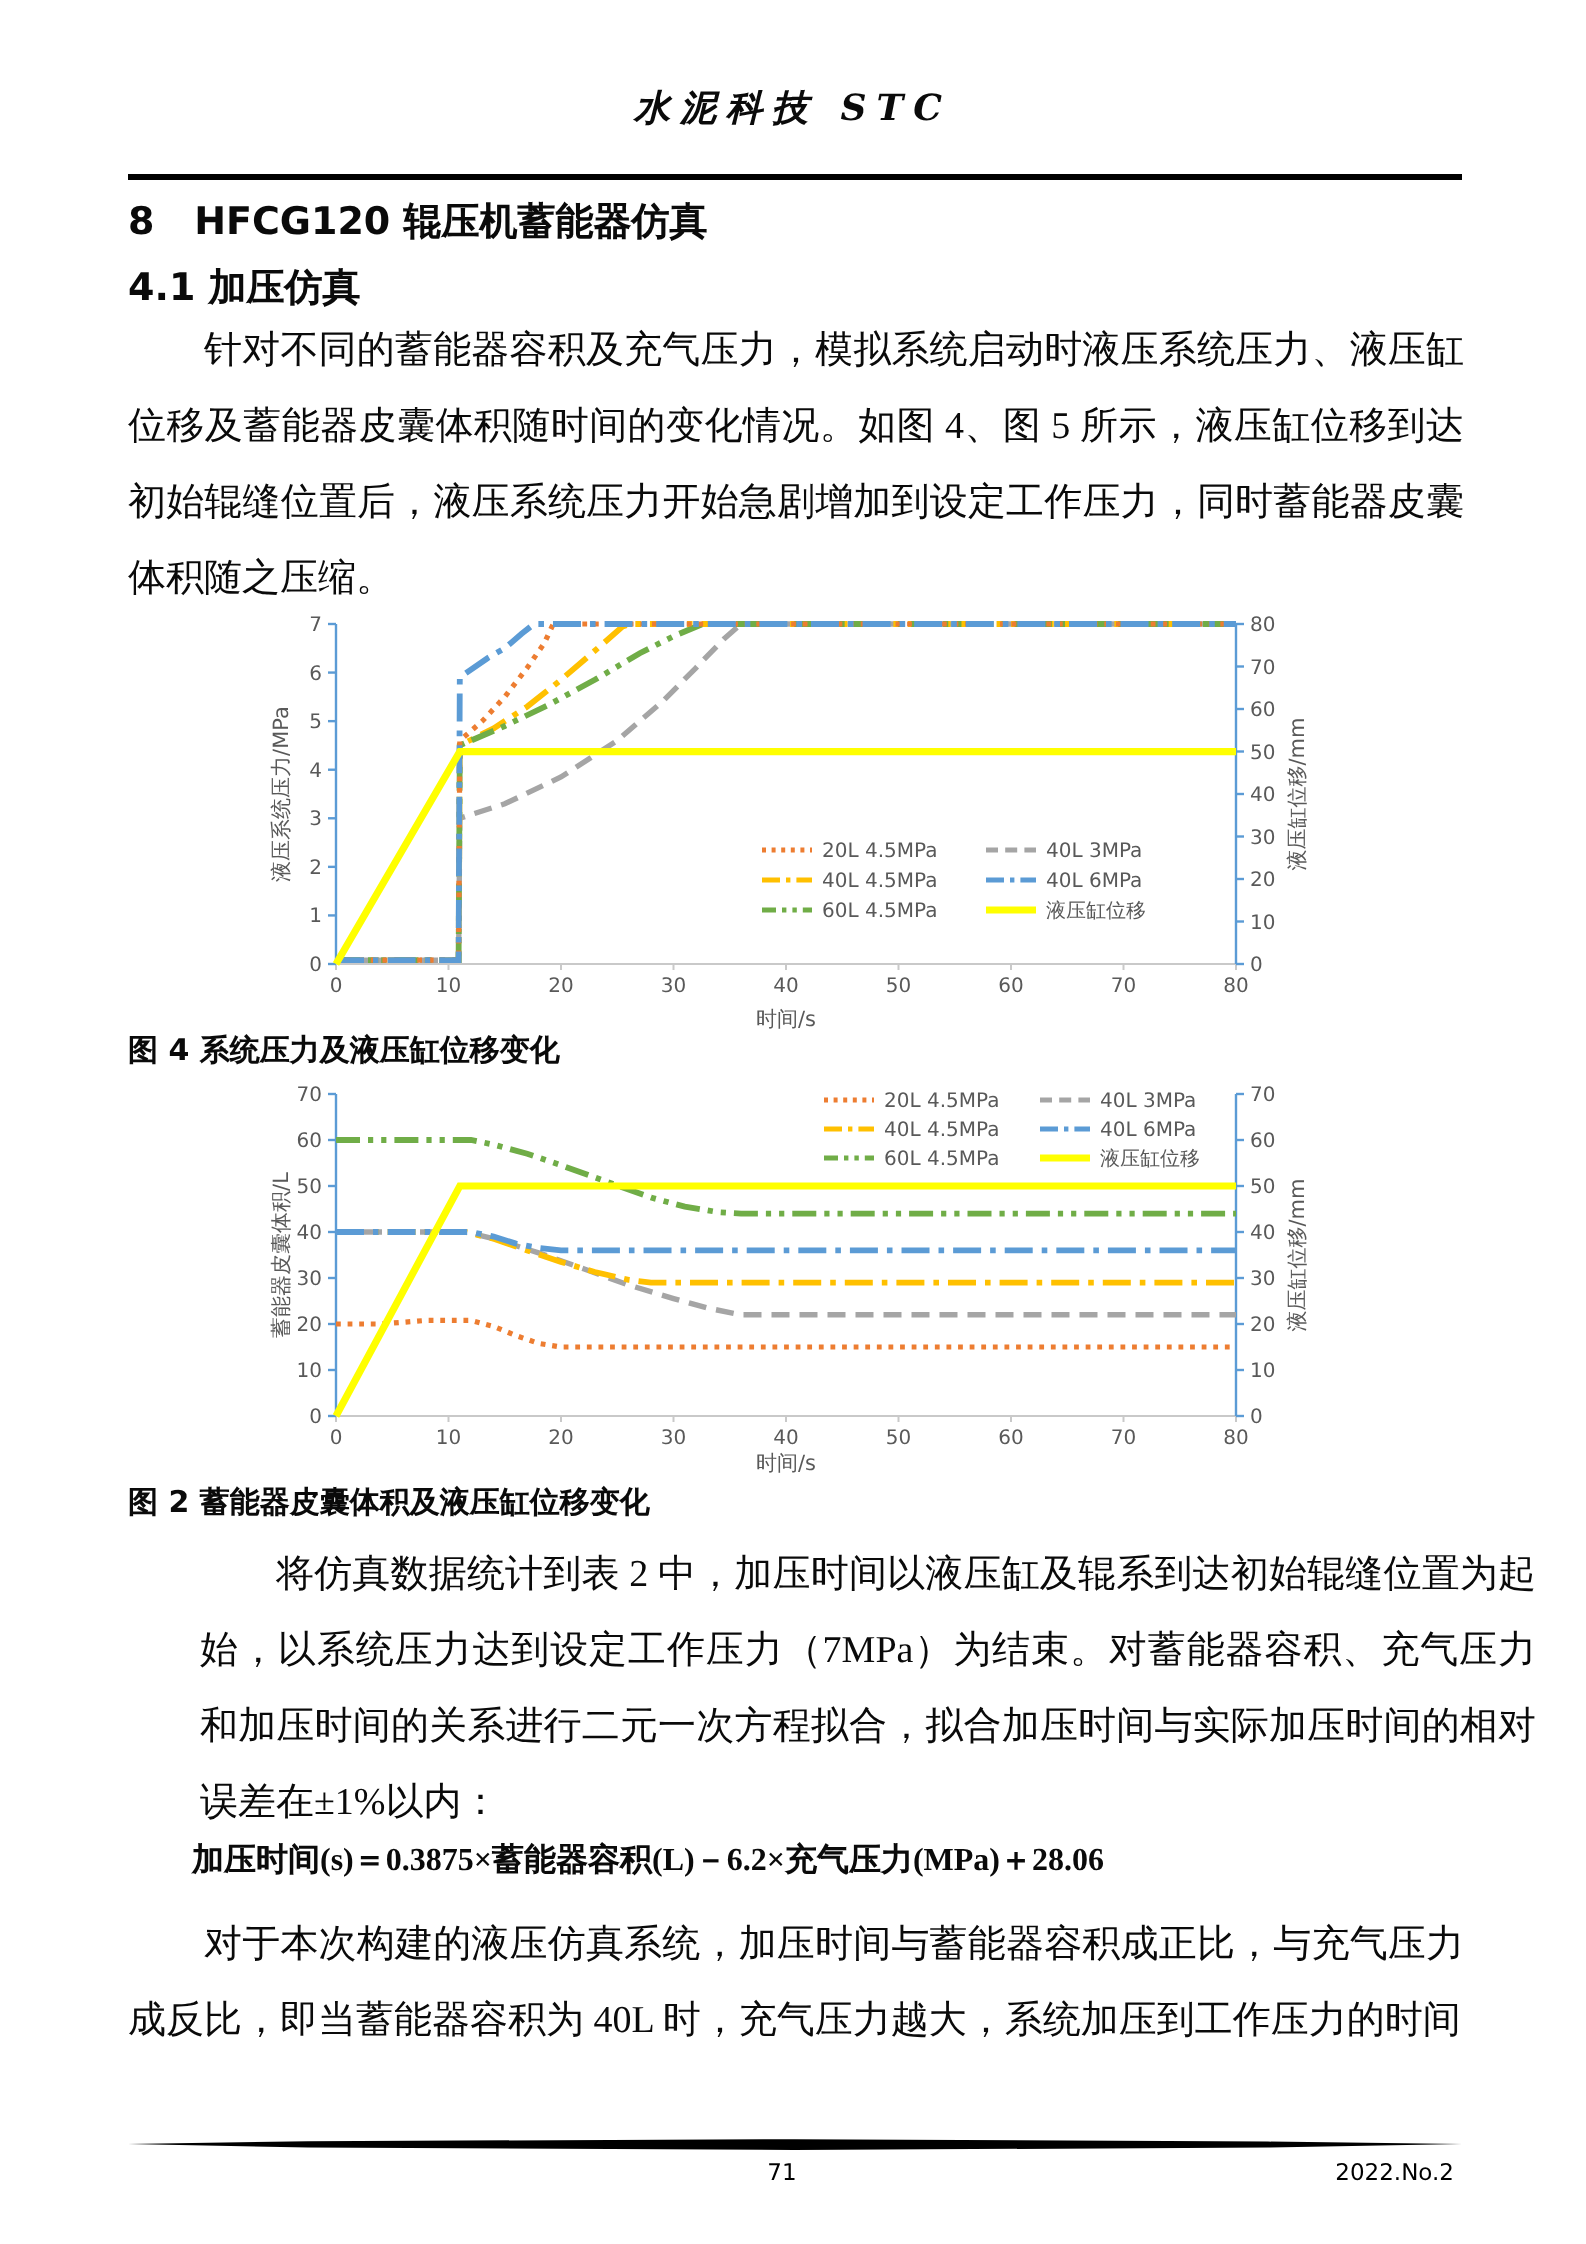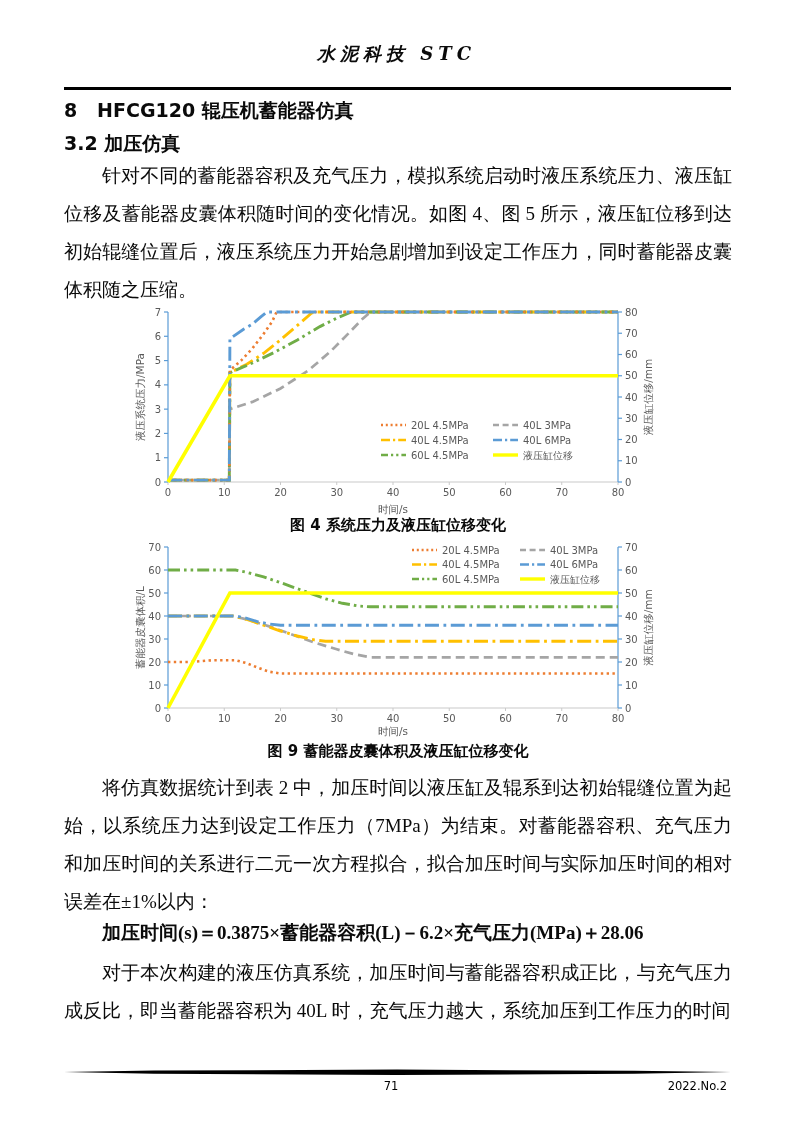--- a/index.html
+++ b/index.html
@@ -18,28 +18,28 @@
     left:64px;font-family:"DejaVu Sans","Liberation Sans",sans-serif;
     font-weight:bold;font-size:19px;white-space:pre;
   }
   #section-heading{top:98px;}
   #subsection-heading{top:131px;}
   .para{
     left:64px;width:668px;font-size:19px;line-height:38px;
     text-align:justify;text-indent:2em;
   }
   #p1{top:157px;}
-  #p2{top:769px;}
+  #p2{top:769px;margin-left:36px;}
   #p3{top:954px;}
   #formula{
-    left:64px;top:920px;width:668px;font-size:19px;font-weight:bold;
+    left:64px;top:920px;width:668px;font-size:16px;font-weight:bold;
     text-indent:2em;white-space:nowrap;
   }
   .caption{
-    left:64px;width:668px;text-align:center;
+    left:64px;width:668px;text-align:left;
     font-family:"DejaVu Sans","Liberation Sans",sans-serif;
     font-weight:bold;font-size:15px;
   }
   #fig4-caption{top:516px;}
   #fig5-caption{top:742px;}
   svg.chart{position:absolute;left:128px;overflow:visible;}
   #chart1{top:304px;width:545px;height:212px;}
   #chart2{top:540px;width:545px;height:198px;}
   svg .tick{font:10px "DejaVu Sans","Liberation Sans",sans-serif;fill:#595959;}
   svg .atitle{font:10.5px "DejaVu Sans","Liberation Sans",sans-serif;fill:#595959;}
@@ -52,21 +52,21 @@
   #footer-page{left:0;width:782px;text-align:center;}
   #footer-issue{left:60px;width:667px;text-align:right;}
 </style>
 </head>
 <body>
 
 <div class="abs" id="header-title">水泥科技 STC</div>
 <div class="abs" id="top-rule"></div>
 
 <div class="abs heading" id="section-heading">8   HFCG120 辊压机蓄能器仿真</div>
-<div class="abs heading" id="subsection-heading">3.2 加压仿真</div>
+<div class="abs heading" id="subsection-heading">4.1 加压仿真</div>
 
 <div class="abs para" id="p1">针对不同的蓄能器容积及充气压力，模拟系统启动时液压系统压力、液压缸位移及蓄能器皮囊体积随时间的变化情况。如图 4、图 5 所示，液压缸位移到达初始辊缝位置后，液压系统压力开始急剧增加到设定工作压力，同时蓄能器皮囊体积随之压缩。</div>
 
 <svg class="chart" id="chart1" viewBox="0 0 545 212">
     <line x1="40" y1="178" x2="490" y2="178" stroke="#c9c9c9" stroke-width="1"></line>
     <line x1="40" y1="178" x2="40" y2="181" stroke="#c9c9c9" stroke-width="1"></line>
     <text x="40" y="192" text-anchor="middle" class="tick">0</text>
     <line x1="96.25" y1="178" x2="96.25" y2="181" stroke="#c9c9c9" stroke-width="1"></line>
     <text x="96.25" y="192" text-anchor="middle" class="tick">10</text>
     <line x1="152.5" y1="178" x2="152.5" y2="181" stroke="#c9c9c9" stroke-width="1"></line>
@@ -212,21 +212,21 @@
     <text x="422" y="13.5" class="legend">40L 3MPa</text>
     <line x1="284" y1="24.5" x2="309" y2="24.5" stroke="#FFC000" stroke-width="2.4" stroke-dasharray="9 3 2.2 3"></line>
     <text x="314" y="28" class="legend">40L 4.5MPa</text>
     <line x1="392" y1="24.5" x2="417" y2="24.5" stroke="#5B9BD5" stroke-width="2.4" stroke-dasharray="9 3 2.2 3"></line>
     <text x="422" y="28" class="legend">40L 6MPa</text>
     <line x1="284" y1="39" x2="309" y2="39" stroke="#70AD47" stroke-width="2.4" stroke-dasharray="7 3 2.2 3 2.2 3"></line>
     <text x="314" y="42.5" class="legend">60L 4.5MPa</text>
     <line x1="392" y1="39" x2="417" y2="39" stroke="#FFFF00" stroke-width="3.4"></line>
     <text x="422" y="42.5" class="legend">液压缸位移</text>
   </svg>
-<div class="abs caption" id="fig5-caption">图 9 蓄能器皮囊体积及液压缸位移变化</div>
+<div class="abs caption" id="fig5-caption">图 2 蓄能器皮囊体积及液压缸位移变化</div>
 
 <div class="abs para" id="p2">将仿真数据统计到表 2 中，加压时间以液压缸及辊系到达初始辊缝位置为起始，以系统压力达到设定工作压力（7MPa）为结束。对蓄能器容积、充气压力和加压时间的关系进行二元一次方程拟合，拟合加压时间与实际加压时间的相对误差在±1%以内：</div>
 <div class="abs" id="formula">加压时间(s)＝0.3875×蓄能器容积(L)－6.2×充气压力(MPa)＋28.06</div>
 <div class="abs para" id="p3">对于本次构建的液压仿真系统，加压时间与蓄能器容积成正比，与充气压力成反比，即当蓄能器容积为 40L 时，充气压力越大，系统加压到工作压力的时间</div>
 
 <svg class="abs" id="footer-rule" viewBox="0 0 667 7" preserveAspectRatio="none">
   <polygon points="0,3 90,1.6 333,0.6 570,1.8 667,3 570,4.8 333,6 90,4.8" fill="#000"></polygon>
 </svg>
 <div class="abs footer-text" id="footer-page">71</div>
 <div class="abs footer-text" id="footer-issue">2022.No.2</div>

